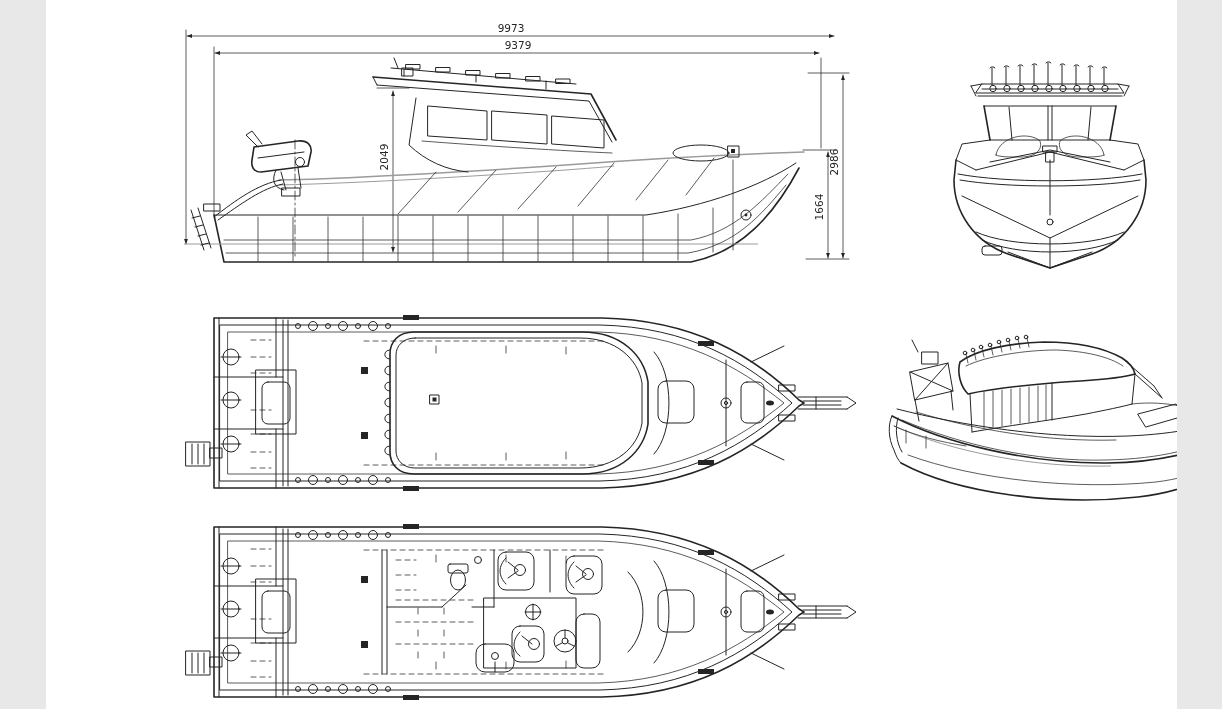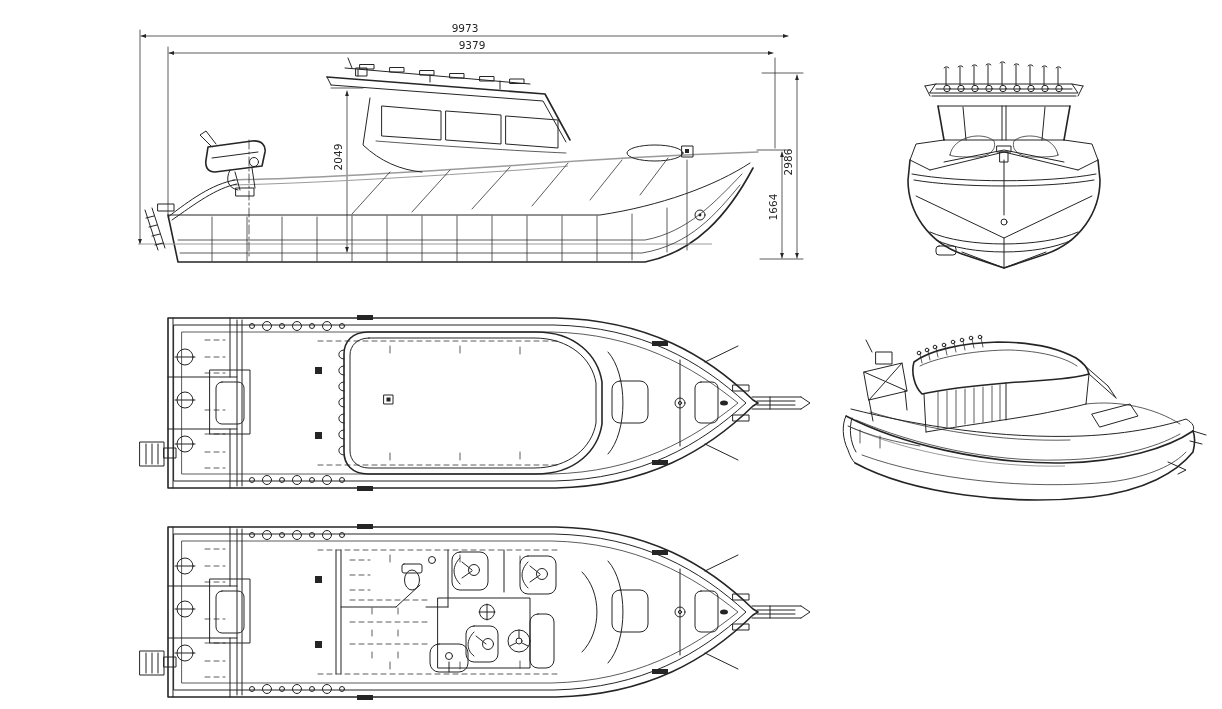--- a/index.html
+++ b/index.html
@@ -1,17 +1,17 @@
 <!DOCTYPE html>
 <html><head>
 <meta charset="utf-8">
 <style>
   html,body{margin:0;padding:0;background:#e8e8e8;}
   #canvas{
-    position:relative;width:1222px;height:709px;margin:0 auto;
+    position:relative;width:1131px;height:709px;margin:0 auto;
     background:var(--bg,#fff);overflow:hidden;
     font-family:"DejaVu Sans",sans-serif;
   }
   svg{display:block}
   .s{stroke:var(--line,#252525);fill:none;stroke-width:1;stroke-linecap:round;stroke-linejoin:round}
   .s2{stroke-width:1.6}
   .thin{stroke-width:.75}
   .g{stroke:var(--gray,#9b9b9b);fill:none;stroke-width:1.5;stroke-linecap:round}
   .g1{stroke:var(--gray,#9b9b9b);fill:none;stroke-width:1}
   .f{fill:var(--line,#252525);stroke:none}

